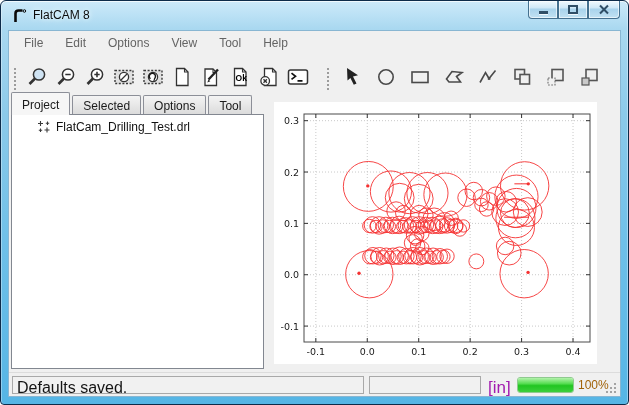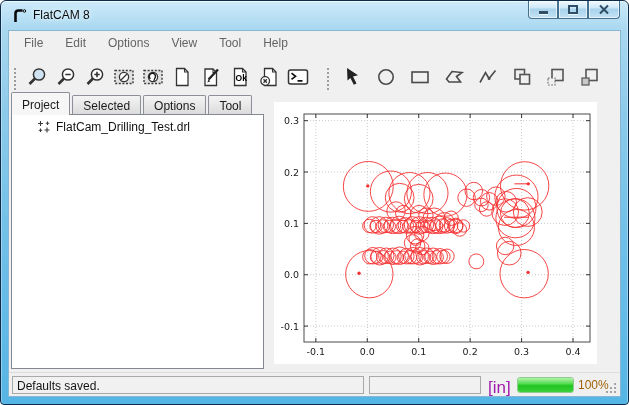--- a/index.html
+++ b/index.html
@@ -61,21 +61,21 @@
     background:#ffffff; border:1px solid #828790; z-index:2;padding-left:20px;
   }
   .tree-item{ display:flex; align-items:center; padding:4px 2px 0 4px; }
   .tree-item-label{ font-size:12px; color:#111; margin-left:5px; }
 
   .figure{ position:absolute; left:265px; top:71px; width:323px; height:262px; background:#ffffff; }
 
   .statusbar{ position:absolute; left:0; top:341px; width:100%; height:25px; border-top:1px solid #dcdcdc; }
   .sbox{
     position:absolute; top:3px; height:18px; border:1px solid #a9a9a9; background:#f1f1f1;
-    font-size:12px; color:#141414; padding:2px 4px; overflow:hidden; white-space:nowrap;
+    font-size:16px; color:#141414; padding:2px 4px; overflow:hidden; white-space:nowrap;
   }
   .sbox.msg{ left:3px; width:352px; }
   .sbox.aux{ left:360px; width:112px; }
   .units{ position:absolute; left:479px; top:5px; font-size:17px; color:#a21caf; }
   .progress{
     position:absolute; left:508px; top:4px; width:57px; height:16px;
     border:1px solid #8fca8f; border-radius:3px; background:#e9f5e9; overflow:hidden;
   }
   .progress-fill{
     height:100%;

